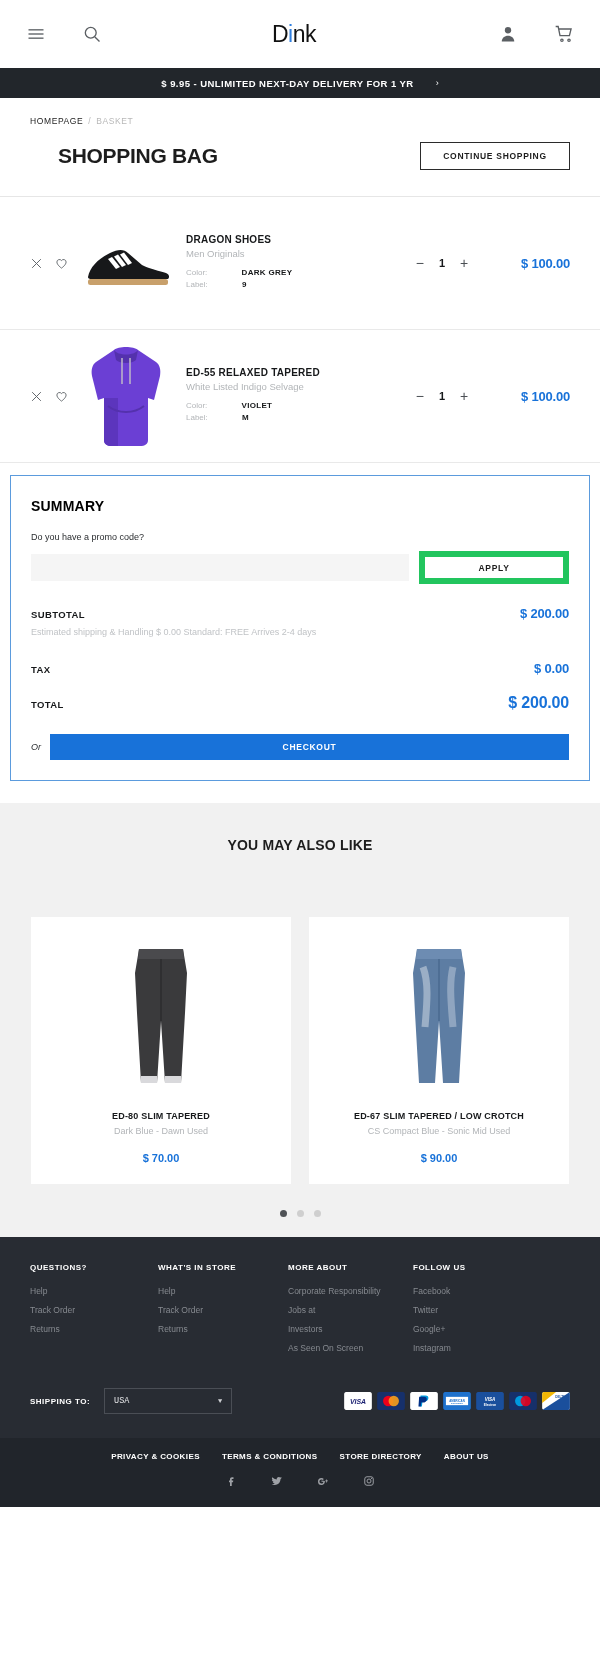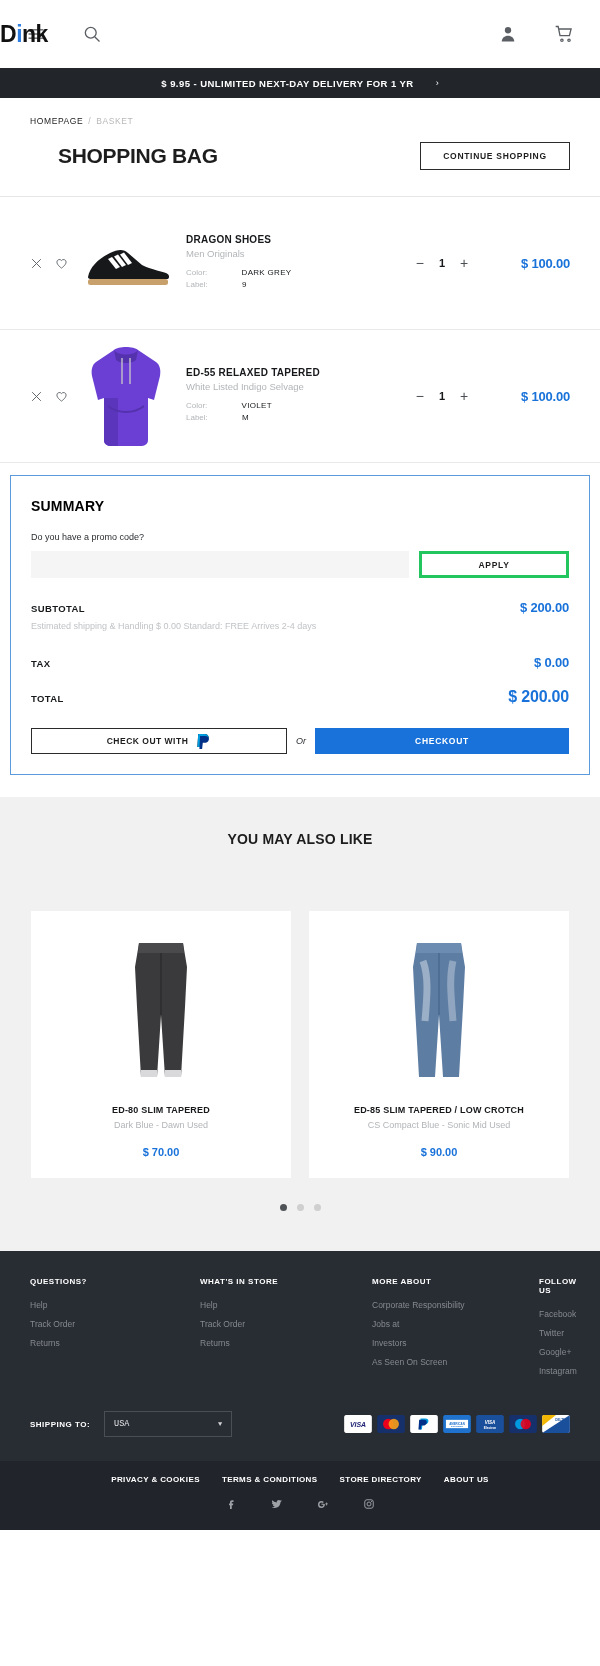--- a/index.html
+++ b/index.html
@@ -19,22 +19,23 @@
     padding: 0 26px;
     background: #fff;
   }
   .nav-left { display: flex; align-items: center; gap: 36px; }
   .nav-right { display: flex; align-items: center; gap: 36px; margin-left: auto; }
   .nav-icon { width: 20px; height: 20px; color: #5b5f63; display: block; cursor: pointer; }
   .nav-icon svg { display: block; width: 100%; height: 100%; }
   .brand {
     position: absolute;
     left: 0; right: 12px;
+    text-align: center;
     font-size: 23px;
-    font-weight: bold;
+    font-weight: normal;
     letter-spacing: -0.5px;
     color: #111;
     pointer-events: none;
   }
   .brand .dot { color: #2f7fe0; }
 
   
   .promo {
     background: #22262b;
     height: 30px;
@@ -117,21 +118,21 @@
     color: #16181a;
     margin-bottom: 3px;
   }
   .item-sub {
     font-size: 9.5px;
     color: #b2b5b8;
     margin-bottom: 9px;
   }
   .attr { font-size: 8px; margin-bottom: 3px; }
   .attr .k { color: #b2b5b8; }
-  .attr .v { color: #16181a; font-weight: normal; letter-spacing: 0.3px; padding-left: 32px; }
+  .attr .v { color: #16181a; font-weight: bold; letter-spacing: 0.3px; padding-left: 32px; }
 
   .qty {
     display: flex; align-items: center; gap: 14px;
     width: 88px; flex: 0 0 88px;
     justify-content: center;
   }
   .qty-btn {
     font-size: 14px; color: #4b4f54; cursor: pointer;
     line-height: 1; user-select: none; font-weight: 300;
   }
@@ -167,22 +168,22 @@
     background: #f5f5f5;
     border: none;
     margin-right: 10px;
     font-family: inherit;
     font-size: 9px;
     padding: 0 10px;
     color: #2a2d30;
   }
   .btn-apply {
     width: 150px;
-    height: 27px;
-    border: 3px solid #22c55e;
+    height: 33px;
+    border: 6px solid #22c55e;
     background: #fff;
     font-size: 8.5px;
     font-weight: bold;
     letter-spacing: 0.7px;
     cursor: pointer;
     font-family: inherit;
     color: #1d1d1d;
   }
   .tot-row {
     display: flex; align-items: baseline; justify-content: space-between;
@@ -212,21 +213,21 @@
     background: #1872d9;
     border: none;
     color: #fff;
     font-size: 8.5px; font-weight: bold; letter-spacing: 0.7px;
     cursor: pointer; font-family: inherit;
   }
 
   
   .rec {
     background: #f1f1f1;
-    padding: 34px 0 40px;
+    padding: 34px 0 20px;
   }
   .rec-title {
     text-align: center;
     font-size: 14px;
     font-weight: bold;
     letter-spacing: 0.2px;
     margin-bottom: 28px;
   }
   .rec-grid {
     display: flex;
@@ -244,21 +245,21 @@
   .rec-img svg { display: block; }
   .rec-name { font-size: 9px; font-weight: bold; letter-spacing: 0.2px; margin-top: 8px; color: #16181a; }
   .rec-sub { font-size: 9px; color: #b2b5b8; margin-top: 5px; }
   .rec-price { font-size: 11px; font-weight: bold; color: #1872d9; margin-top: 16px; }
   .dots { display: flex; justify-content: center; gap: 10px; margin-top: 26px; }
   .dot-i { width: 7px; height: 7px; border-radius: 50%; background: #cfcfcf; cursor: pointer; }
   .dot-i.active { background: #4f5256; }
 
   
   .footer { background: #282c33; padding: 26px 30px 0; }
-  .foot-cols { display: flex; gap: 42px; }
+  .foot-cols { display: flex; }
   .foot-col { flex: 1 1 0; }
   .foot-col:nth-child(1) { flex: 0 0 128px; }
   .foot-col:nth-child(2) { flex: 0 0 130px; }
   .foot-col:nth-child(3) { flex: 0 0 125px; }
   .foot-h {
     color: #fff;
     font-size: 8px;
     font-weight: bold;
     letter-spacing: 0.5px;
     margin-bottom: 14px;
@@ -475,28 +476,20 @@
         <span class="tot-val">$ 0.00</span>
       </div>
 
       <div class="sp-18"></div>
       <div class="tot-row">
         <span class="tot-label">TOTAL</span>
         <span class="tot-val big">$ 200.00</span>
       </div>
 
       <div class="pay-row">
-        <button class="btn-paypal">
-          <span>CHECK OUT WITH</span>
-          <svg class="pp-logo" width="15" height="17" viewBox="0 0 15 17">
-            <path d="M2.2 1h6.1c3 0 4.6 1.5 4.2 4-0.4 2.6-2.4 4-5.3 4H5.3L4.5 14H1.4Z" fill="#1f3municipal"></path>
-            <path d="M2.2 1h6.1c3 0 4.6 1.5 4.2 4-0.4 2.6-2.4 4-5.3 4H5.3L4.5 14H1.4Z" fill="#009cde"></path>
-            <path d="M4.1 3h5.2c2.5 0 3.9 1.3 3.6 3.4-0.4 2.2-2.1 3.4-4.5 3.4H6.8L6.1 16H3.4Z" fill="#003087"></path>
-          </svg>
-        </button>
         <span class="or-text">Or</span>
         <button class="btn-checkout">CHECKOUT</button>
       </div>
     </div>
   </div>
 
   <div class="rec">
     <div class="rec-title">YOU MAY ALSO LIKE</div>
     <div class="rec-grid">
 
@@ -518,21 +511,21 @@
       <div class="rec-card">
         <div class="rec-img">
           <svg width="92" height="150" viewBox="0 0 92 150">
             <path d="M24 6 L68 6 L72 30 L70 70 L66 140 L50 140 L46 78 L42 140 L26 140 L22 70 L20 30 Z" fill="#5d7da3"></path>
             <path d="M30 24 C36 40 34 60 32 84" stroke="#cdd8e4" stroke-width="7" fill="none" opacity="0.55"></path>
             <path d="M60 24 C56 40 58 60 60 84" stroke="#cdd8e4" stroke-width="7" fill="none" opacity="0.45"></path>
             <path d="M46 8 L46 78" stroke="#4a6a8f" stroke-width="1.5"></path>
             <path d="M24 6 L68 6 L69 16 L23 16 Z" fill="#6d8cb2"></path>
           </svg>
         </div>
-        <div class="rec-name">ED-85 SLIM TAPERED / LOW CROTCH</div>
+        <div class="rec-name">ED-67 SLIM TAPERED / LOW CROTCH</div>
         <div class="rec-sub">CS Compact Blue - Sonic Mid Used</div>
         <div class="rec-price">$ 90.00</div>
       </div>
 
     </div>
     <div class="dots">
       <span class="dot-i active"></span>
       <span class="dot-i"></span>
       <span class="dot-i"></span>
     </div>

